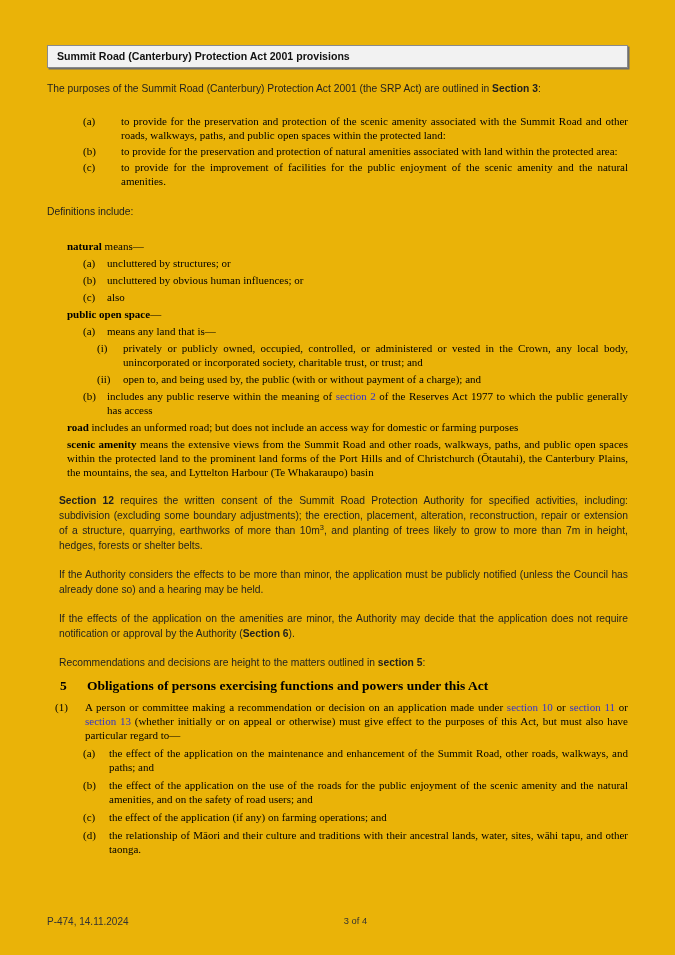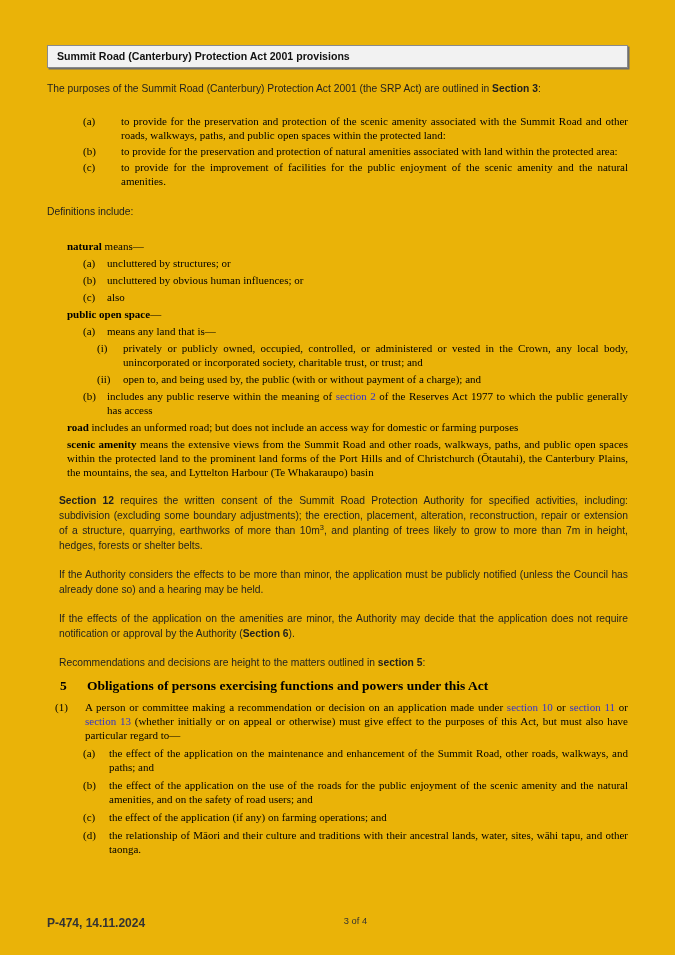--- a/index.html
+++ b/index.html
@@ -46,21 +46,21 @@
 
   .para { margin-top:14px;margin-left:12px; }
 
   .s5heading { display:flex; font-family:"Liberation Serif", serif; font-weight:bold; font-size:13.5px; line-height:17px; color:#000; margin-top:7px; margin-bottom:6px; }
   .s5num { width:27px; margin-left:13px; }
   .clause { padding-left:8px; margin-bottom:4px; }
   .clause .lbl { width:30px; }
   .s5items .row { padding-left:36px; margin-bottom:4px; }
   .s5items .lbl { width:26px; }
 
-  .footer-left { position:absolute; left:47px; top:916px; font-family:"Liberation Sans", sans-serif; font-size:12px; color:#333;font-weight:bold; }
+  .footer-left { position:absolute; left:47px; top:916px; font-family:"Liberation Sans", sans-serif; font-size:10px; color:#333; }
   .footer-center { position:absolute; left:0; right:0; top:916px; text-align:center; font-family:"Liberation Sans", sans-serif; font-size:9.3px; color:#333;padding-left:36px; }
 </style>
 </head>
 <body>
 
 <div class="page">
   <div class="content">
 
     <div class="title-box">
       <span>Summit Road (Canterbury) Protection Act 2001 provisions</span>

